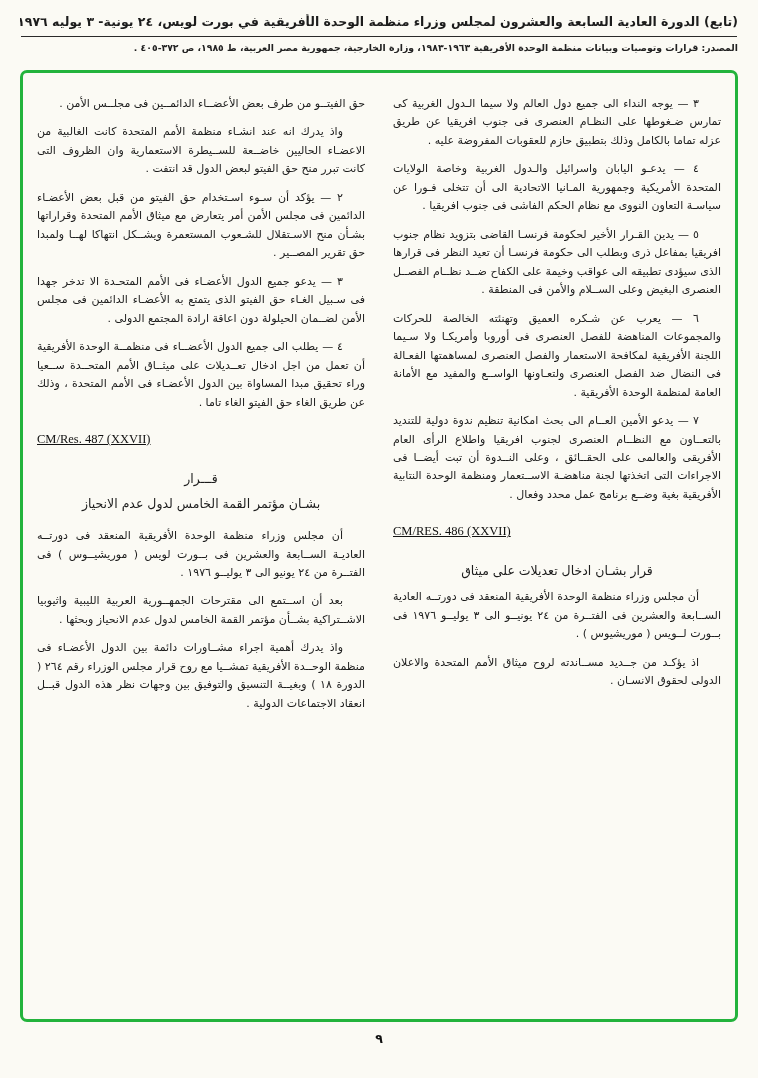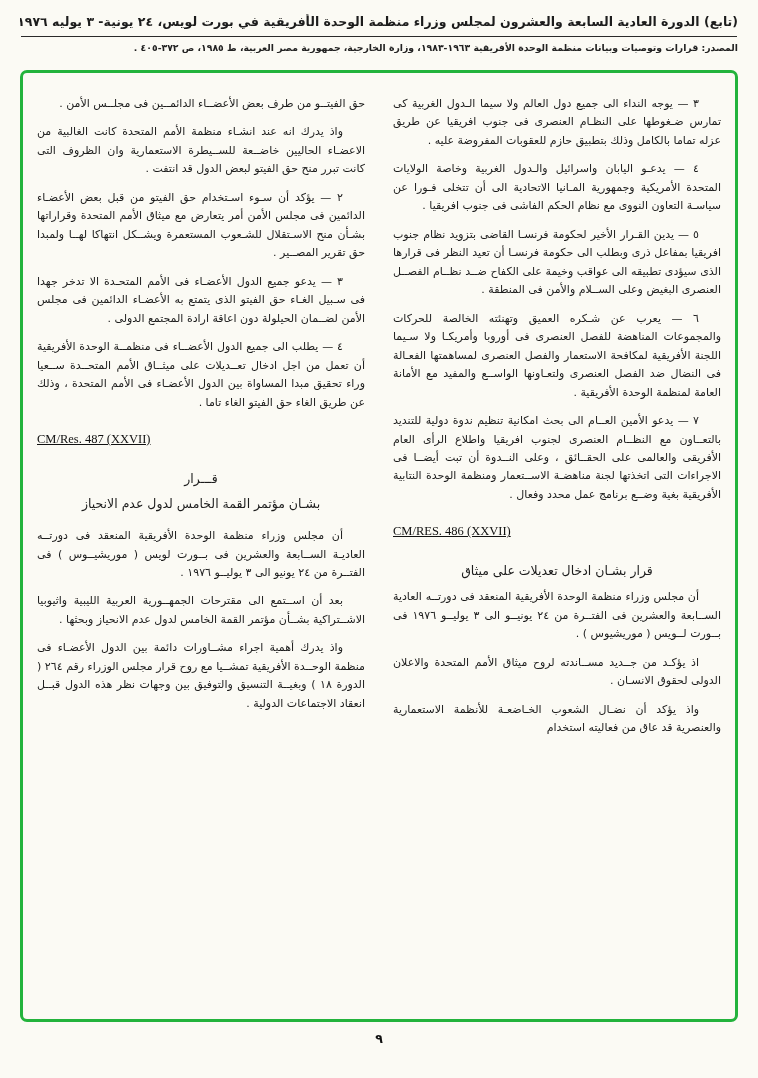--- a/index.html
+++ b/index.html
@@ -116,21 +116,20 @@
       <p class="body">٤ — يدعـو اليابان واسرائيل والـدول الغربية وخاصة الولايات المتحدة الأمريكية وجمهورية المـانيا الاتحادية الى أن تتخلى فـورا عن سياسـة التعاون النووى مع نظام الحكم الفاشى فى جنوب افريقيا .</p>
       <p class="body">٥ — يدين القـرار الأخير لحكومة فرنسـا القاضى بتزويد نظام جنوب افريقيا بمفاعل ذرى وبطلب الى حكومة فرنسـا أن تعيد النظر فى قرارها الذى سيؤدى تطبيقه الى عواقب وخيمة على الكفاح ضــد نظــام الفصــل العنصرى البغيض وعلى الســلام والأمن فى المنطقة .</p>
       <p class="body">٦ — يعرب عن شـكره العميق وتهنئته الخالصة للحركات والمجموعات المناهضة للفصل العنصرى فى أوروبا وأمريكـا ولا سـيما اللجنة الأفريقية لمكافحة الاستعمار والفصل العنصرى لمساهمتها الفعـالة فى النضال ضد الفصل العنصرى ولتعـاونها الواســع والمفيد مع الأمانة العامة لمنظمة الوحدة الأفريقية .</p>
       <p class="body">٧ — يدعو الأمين العــام الى بحث امكانية تنظيم ندوة دولية للتنديد بالتعــاون مع النظــام العنصرى لجنوب افريقيا واطلاع الرأى العام الأفريقى والعالمى على الحقــائق ، وعلى النــدوة أن تبت أيضــا فى الاجراءات التى اتخذتها لجنة مناهضـة الاســتعمار ومنظمة الوحدة النتابية الأفريقية بغية وضــع برنامج عمل محدد وفعال .</p>
 
       <p class="res-ref">CM/RES. 486 (XXVII)</p>
       <h2 class="res-heading">قرار بشـان ادخال تعديلات على ميثاق</h2>
 
       <p class="body">أن مجلس وزراء منظمة الوحدة الأفريقية المنعقد فى دورتــه العادية الســابعة والعشرين فى الفتــرة من ٢٤ يونيــو الى ٣ يوليــو ١٩٧٦ فى بــورت لــويس ( موريشيوس ) .</p>
       <p class="body">اذ يؤكـد من جــديد مســاندته لروح ميثاق الأمم المتحدة والاعلان الدولى لحقوق الانسـان .</p>
-      <p class="body">واذ يؤكد أن نضـال الشعوب الخـاضعـة للأنظمة الاستعمارية والعنصرية قد عاق من فعاليته استخدام</p>
     </section>
 
     <section class="col">
       <p class="body cont">حق الفيتــو من طرف بعض الأعضــاء الدائمــين فى مجلــس الأمن .</p>
       <p class="body">واذ يدرك انه عند انشـاء منظمة الأمم المتحدة كانت الغالبية من الاعضـاء الحاليين خاضــعة للســيطرة الاستعمارية وان الظروف التى كانت تبرر منح حق الفيتو لبعض الدول قد انتفت .</p>
       <p class="body">٢ — يؤكد أن سـوء اسـتخدام حق الفيتو من قبل بعض الأعضـاء الدائمين فى مجلس الأمن أمر يتعارض مع ميثاق الأمم المتحدة وقراراتها بشـأن منح الاسـتقلال للشـعوب المستعمرة ويشــكل انتهاكا لهــا ولمبدا حق تقرير المصــير .</p>
       <p class="body">٣ — يدعو جميع الدول الأعضـاء فى الأمم المتحـدة الا تدخر جهدا فى سـبيل الغـاء حق الفيتو الذى يتمتع به الأعضـاء الدائمين فى مجلس الأمن لضــمان الحيلولة دون اعاقة ارادة المجتمع الدولى .</p>
       <p class="body">٤ — يطلب الى جميع الدول الأعضــاء فى منظمــة الوحدة الأفريقية أن تعمل من اجل ادخال تعــديلات على ميثــاق الأمم المتحــدة ســعيا وراء تحقيق مبدا المساواة بين الدول الأعضـاء فى الأمم المتحدة ، وذلك عن طريق الغاء حق الفيتو الغاء تاما .</p>
 
       <p class="res-ref">CM/Res. 487 (XXVII)</p>

